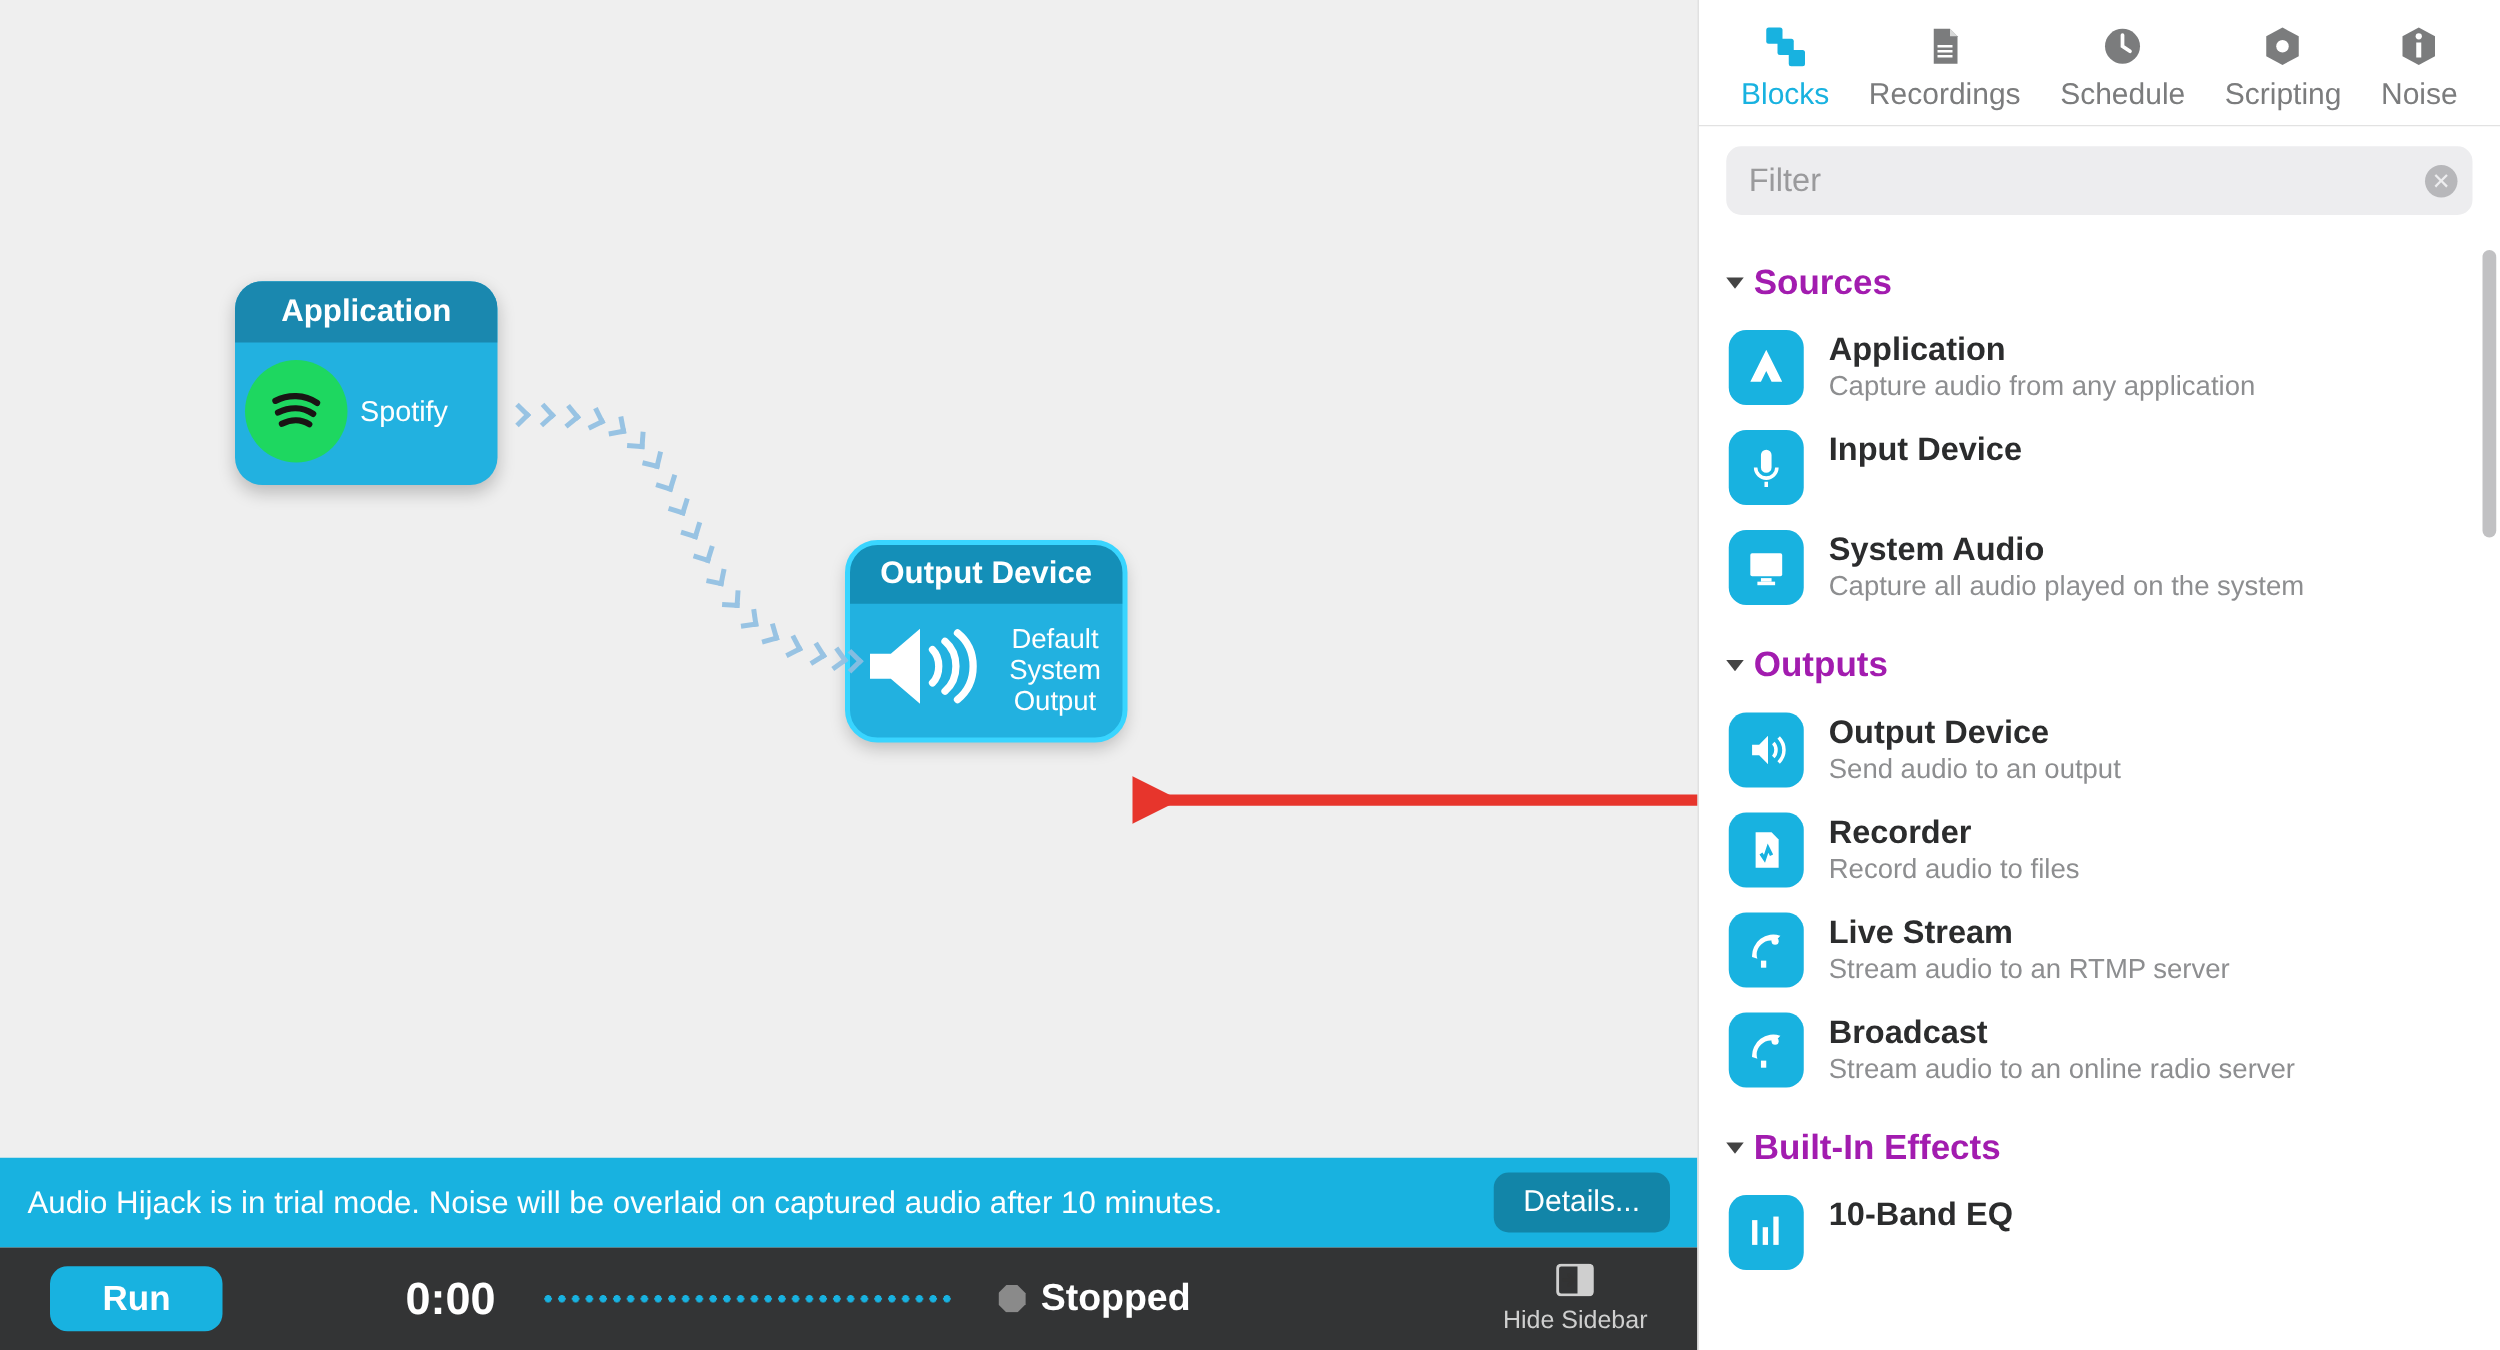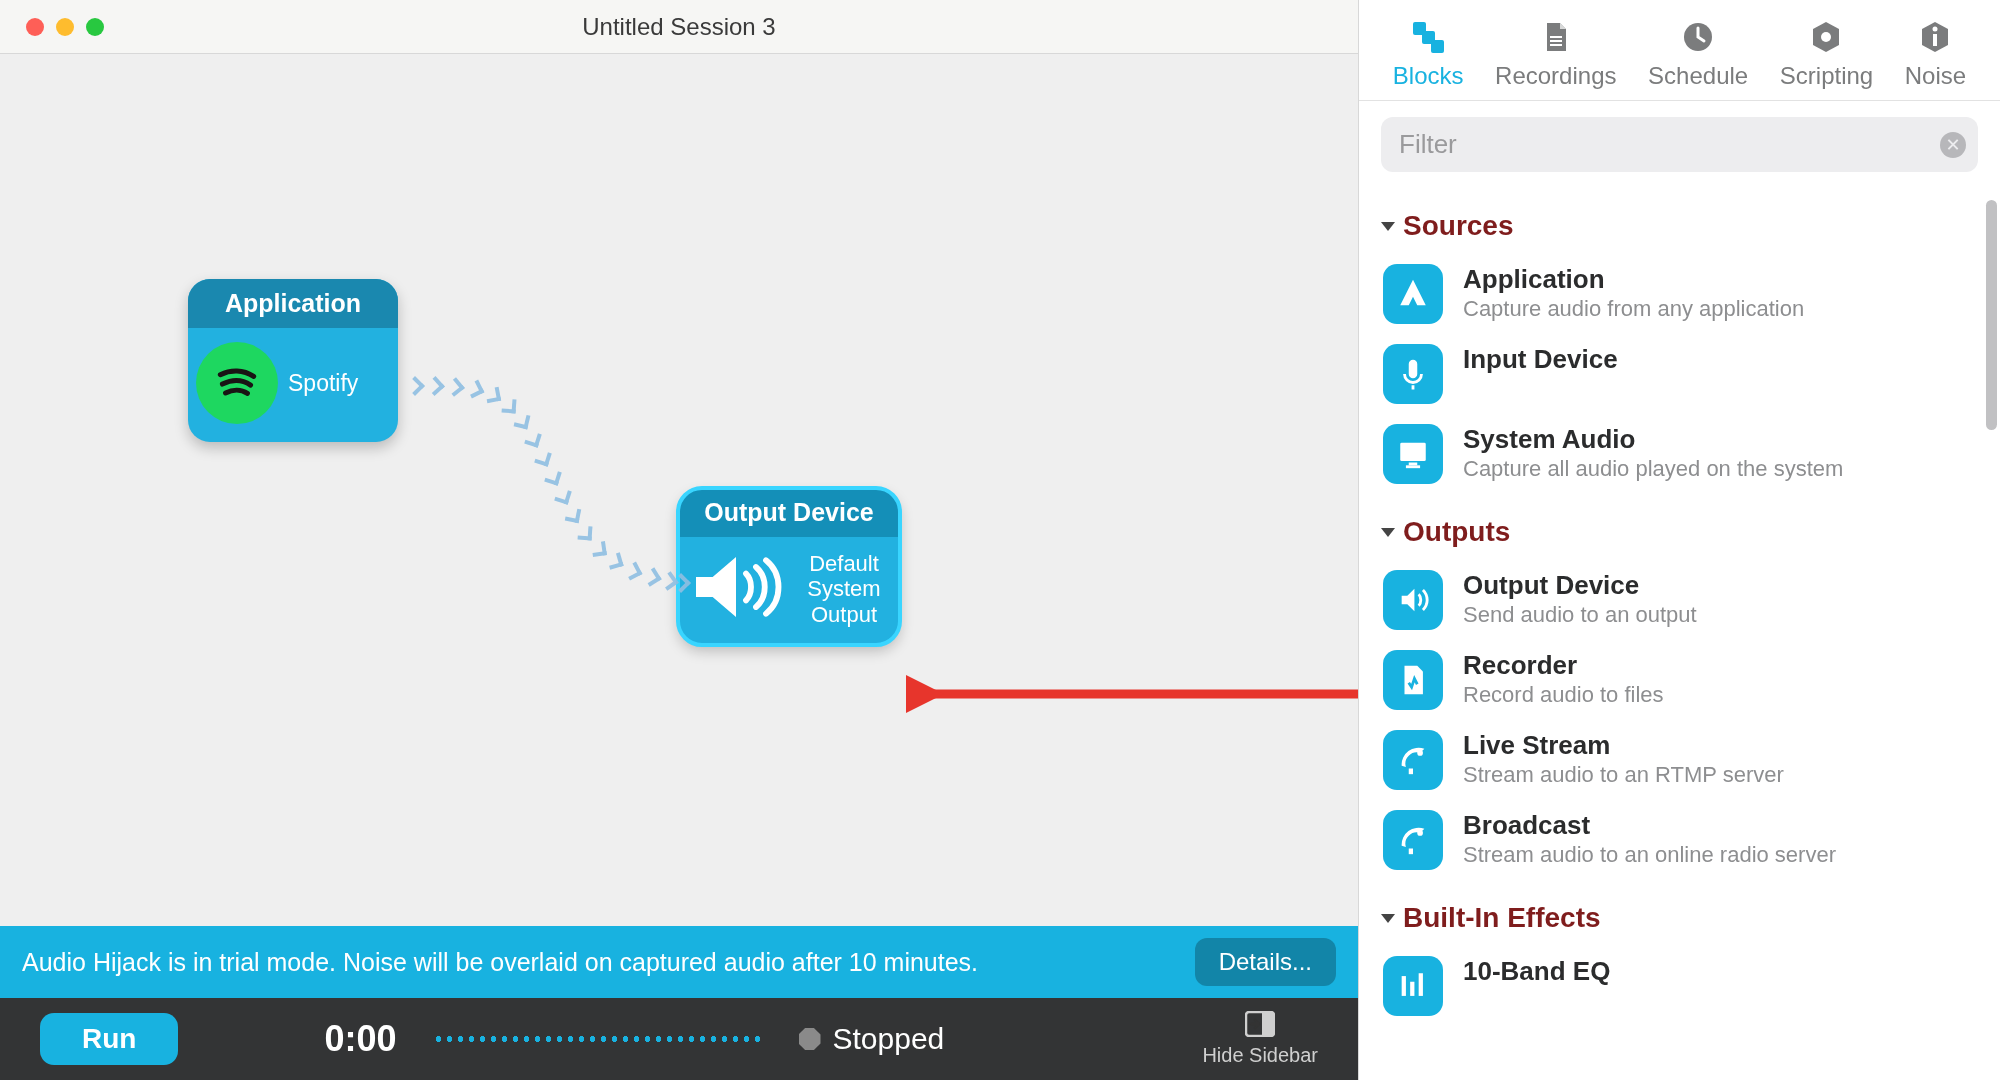--- a/index.html
+++ b/index.html
@@ -59,21 +59,21 @@
   
   .trial-banner { background:#18b2e0; color:#fff; height: 72px; display:flex; align-items:center; padding:0 22px; font-size:25px; }
   .trial-banner .spacer{flex:1;}
   .details-btn { background: rgba(0,0,0,0.25); color:#fff; border:none; border-radius:12px; padding:10px 24px; font-size:24px; cursor:pointer; }
 
   
   .bottombar { background:#333435; height:82px; display:flex; align-items:center; padding:0 40px; gap:26px; color:#e6e6e6; }
   .run-btn { background:#18b2e0; color:#fff; border:none; border-radius:14px; padding:10px 42px; font-size:28px; font-weight:600; cursor:pointer; }
   .timer { font-size: 36px; font-weight:700; color:#fff; margin-left:120px;}
   .progress-dots { flex:0 0 330px; height:6px; background-image: radial-gradient(circle, #18b2e0 2.8px, transparent 3px); background-size:11px 6px; background-repeat:repeat-x; margin:0 10px; }
-  .status { display:flex; align-items:center; gap:12px; font-size:30px; font-weight:400; color:#fff; }
+  .status { display:flex; align-items:center; gap:12px; font-size:30px; font-weight:700; color:#fff; }
   .status .octa { width:22px;height:22px;background:#8a8a8a; clip-path: polygon(30% 0,70% 0,100% 30%,100% 70%,70% 100%,30% 100%,0 70%,0 30%); }
   .bottombar .spacer{flex:1;}
   .hide-sidebar { display:flex; flex-direction:column; align-items:center; gap:2px; color:#cfcfcf; cursor:pointer; }
   .hide-sidebar .icon { font-size:30px; line-height:1; }
   .hide-sidebar .lbl { font-size:20px; }
 
   
   .sidebar { flex: 1; background:#ffffff; border-left:1px solid #d8d8d8; display:flex; flex-direction:column; min-width:0; position:relative; }
   .tabs { display:flex; justify-content:space-around; align-items:flex-end; padding:18px 18px 10px 18px; border-bottom:1px solid #e2e2e2; }
   .tab { display:flex; flex-direction:column; align-items:center; gap:6px; color:#7b7c7d; cursor:pointer; font-size:24px; }
@@ -85,49 +85,41 @@
   .searchbox { position:relative; }
   .searchbox input {
     width:100%; background:#ededef; border:none; border-radius:12px; padding:12px 44px 12px 18px;
     font-size:26px; color:#333;
   }
   .searchbox input::placeholder{color:#9a9a9c;}
   .searchbox .clear { position:absolute; right:12px; top:50%; transform:translateY(-50%); width:26px;height:26px;border-radius:50%;background:#b7b7ba;display:flex;align-items:center;justify-content:center;color:#ededef;font-size:18px;cursor:pointer;}
 
   .sidebar-scroll { overflow-y:auto; padding:6px 22px 30px 22px; flex:1; position:relative; }
   .section { margin-top:18px; }
-  .section-header { display:flex; align-items:center; gap:8px; font-size:28px; font-weight:700; color:#7f1d1d; cursor:pointer; padding:4px 0 12px 0; }
+  .section-header { display:flex; align-items:center; gap:8px; font-size:28px; font-weight:700; color:#a21caf; cursor:pointer; padding:4px 0 12px 0; }
   .section-header .chev { width:0;height:0;border-left:7px solid transparent;border-right:7px solid transparent;border-top:9px solid #444; }
 
   .item { display:flex; gap:20px; align-items:flex-start; padding:10px 2px; cursor:grab; }
   .item-icon {
     flex:0 0 60px; height:60px; background:#18b2e0; border-radius:14px;
     display:flex; align-items:center; justify-content:center; color:#fff;
   }
   .item-icon svg{width:34px;height:34px;}
   .item-text{min-width:0;}
   .item-title{font-size:26px; font-weight:600; color:#2b2c2d;}
   .item-desc{font-size:22px; color:#8d8e90; line-height:1.25;}
 
   
   .scrollthumb{position:absolute; right:3px; top:200px; width:11px; height:230px; background:#c1c1c3; border-radius:6px;}
 </style>
 </head>
 <body>
 
 <div class="main">
 
-  <div class="titlebar">
-    <div class="traffic-lights">
-      <span class="tl-close"></span>
-      <span class="tl-min"></span>
-      <span class="tl-max"></span>
-    </div>
-    <div class="titlebar-title">Untitled Session 3</div>
-  </div>
 
   <div class="canvas">
 
     <div class="block" style="left:188px; top:225px;">
       <div class="block-header">Application</div>
       <div class="block-body">
         <div class="spotify-icon">
           <svg viewBox="0 0 24 24">
               <g stroke="#191414" stroke-width="2.4" stroke-linecap="round" fill="none">
             <path d="M4 8 C 9 5.5, 15 5.5, 20 8.8"></path>

